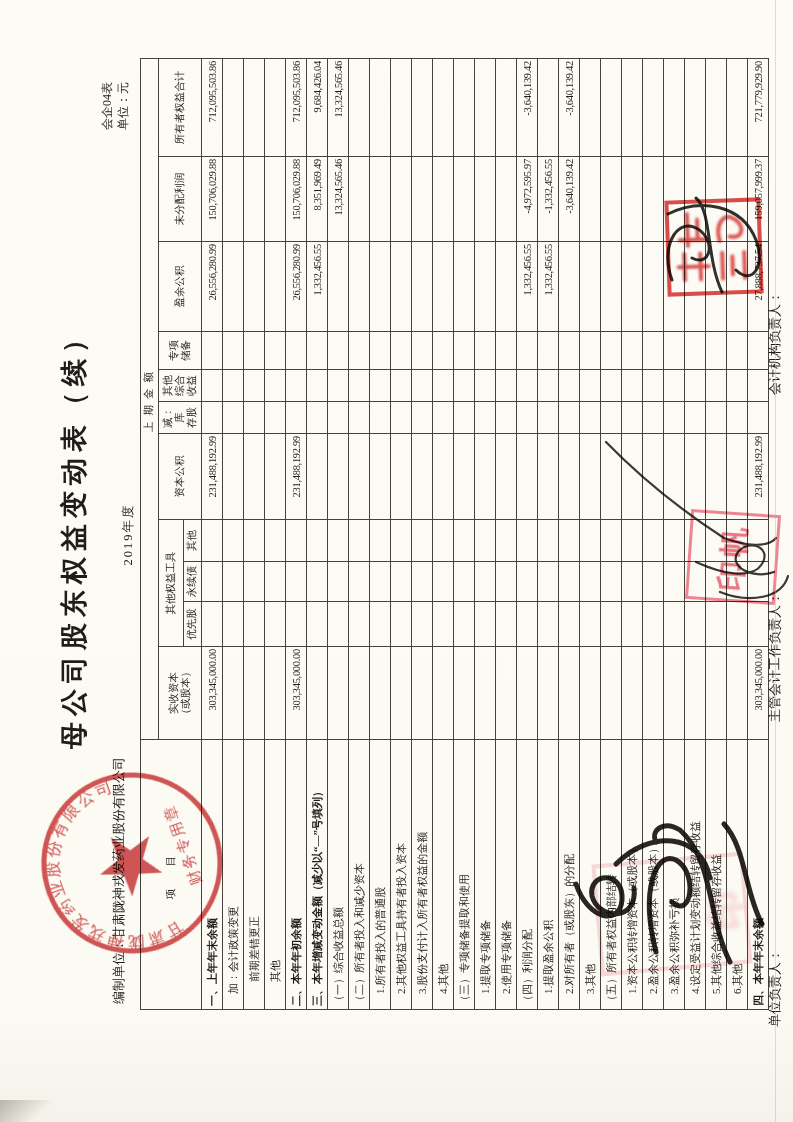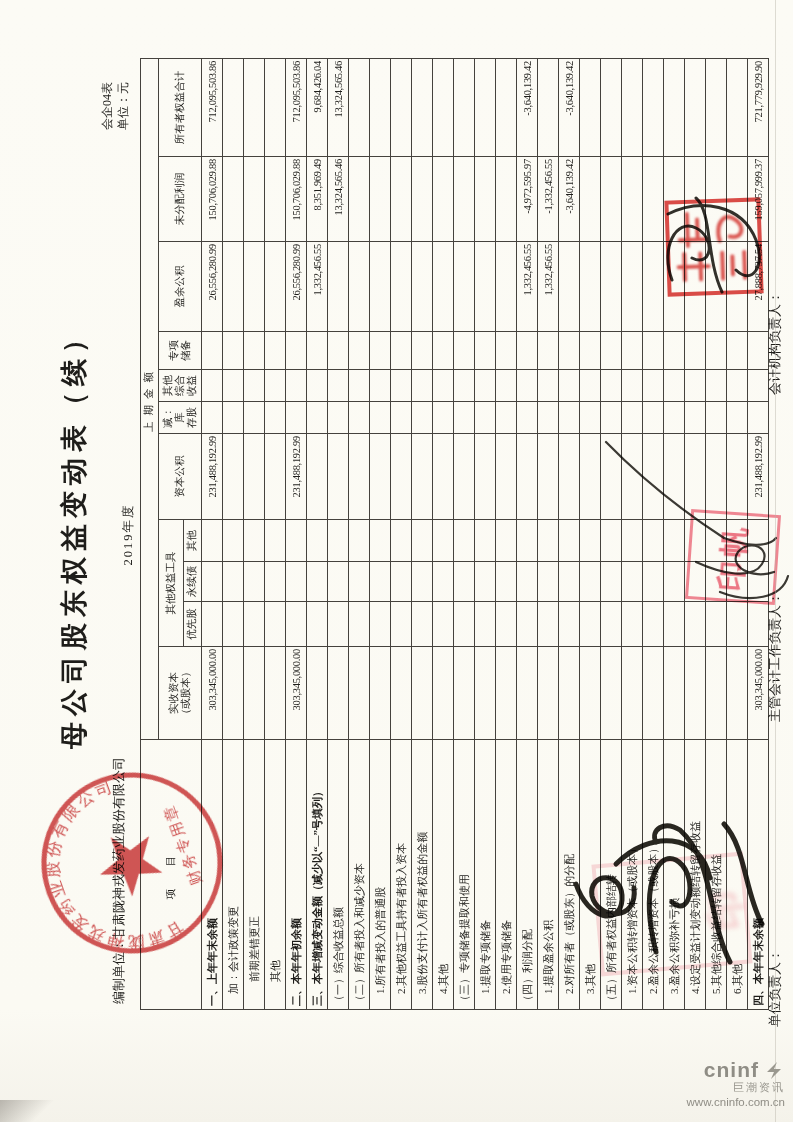--- a/index.html
+++ b/index.html
@@ -557,24 +557,14 @@
         <path d="M18 72 C52 56 98 62 112 46"></path>
         <path d="M96 18 C112 50 106 92 70 106 C44 116 24 102 40 86"></path>
       </g>
     </svg>
 
   </div>
 
   <div class="scan-line"></div>
   <div class="corner-smudge"></div>
 
-  <div class="watermark">
-    <div class="wm-row">
-      <span class="wm-logo">cninf</span>
-      <svg width="22" height="20" viewBox="0 0 22 20">
-        <path d="M4 12 L14 2 L11 9 L18 9 L8 19 L11 12 Z" fill="#9a988f"></path>
-      </svg>
-    </div>
-    <div class="wm-name">巨潮资讯</div>
-    <div class="wm-url">www.cninfo.com.cn</div>
-  </div>
 
 </div>
 
 </body></html>

